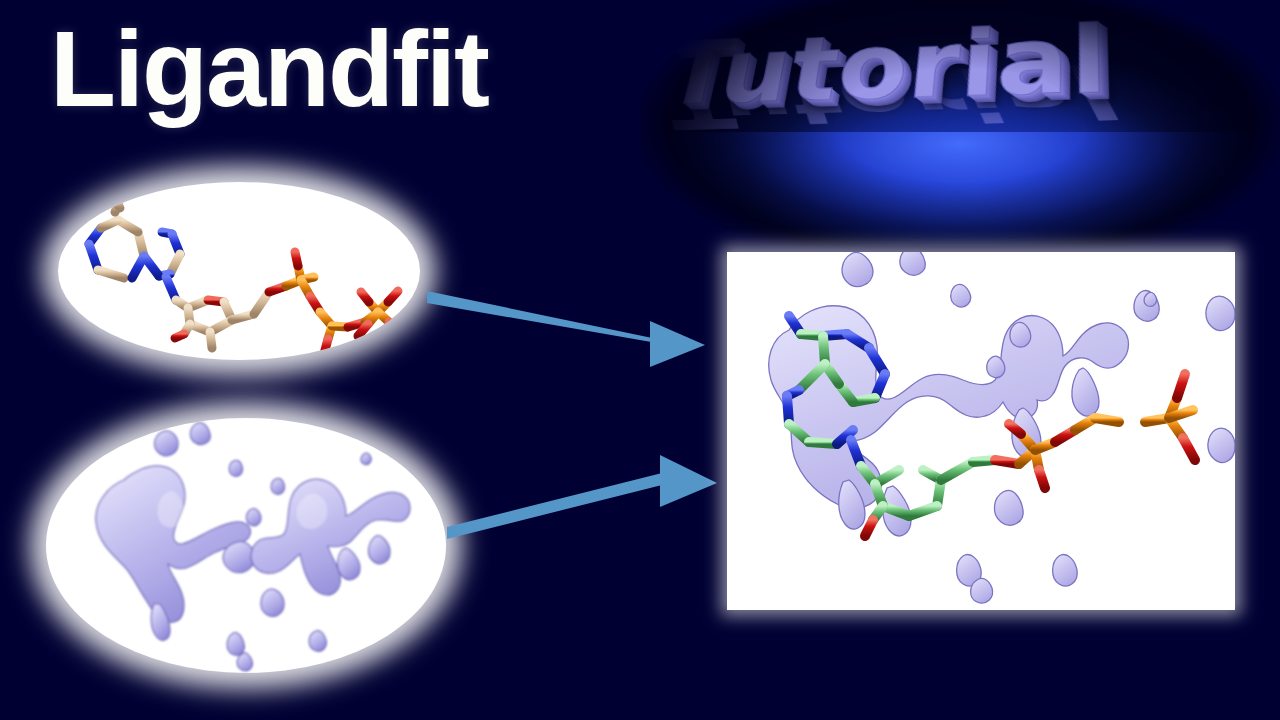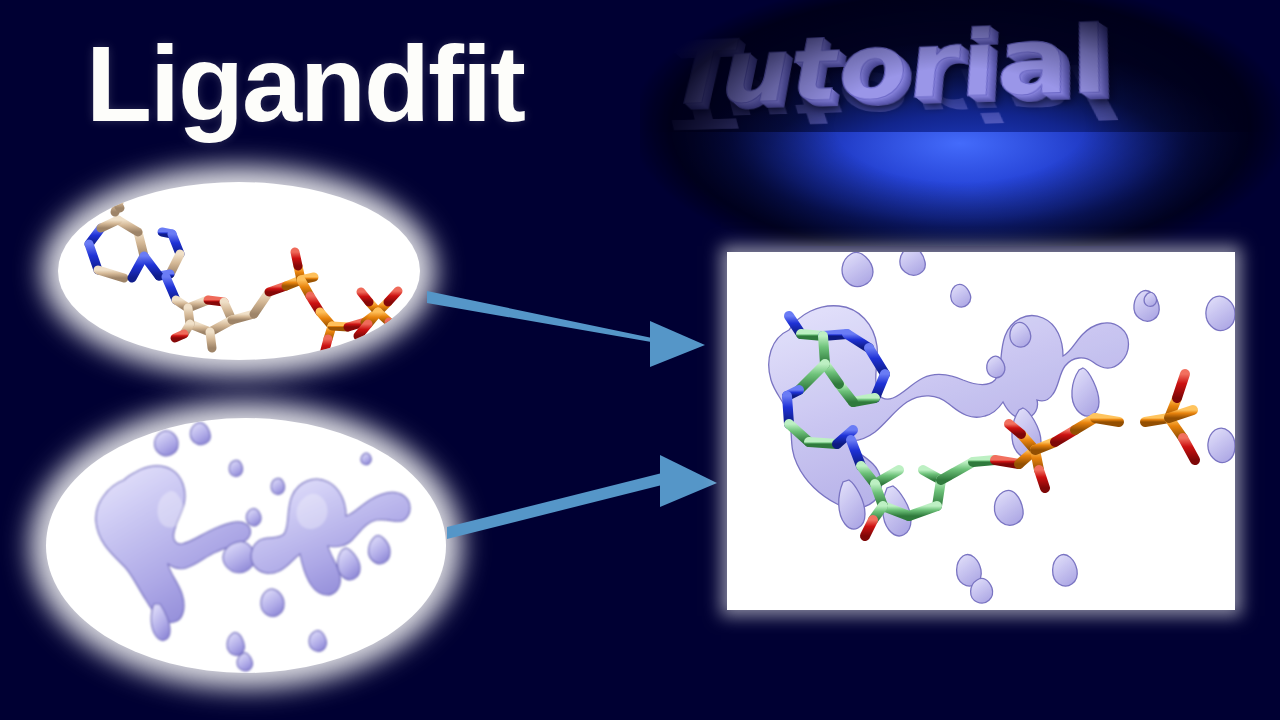--- a/index.html
+++ b/index.html
@@ -10,30 +10,29 @@
   }
   #stage {
     position: relative;
     width: 1280px; height: 720px;
     background: #000033;
     overflow: hidden;
   }
   
   #title {
     position: absolute;
-    left: 50px; top: 24px;
+    left: 50px; top: 9px;
     font-family: "Liberation Sans", sans-serif;
     font-size: 108px;
     font-weight: bold;
     color: #fdfdfa;
     letter-spacing: -2px;
     line-height: 1.12;
     text-shadow: 0 0 10px rgba(255,255,255,0.18);
     white-space: nowrap;
-    margin-left: 36px;
   }
   
   #tutorial-art {
     position: absolute;
     left: 640px; top: -6px;
     width: 640px; height: 252px;
     overflow: hidden;
   }
   #tutorial-art .glowbg {
     position: absolute; inset: 0;

